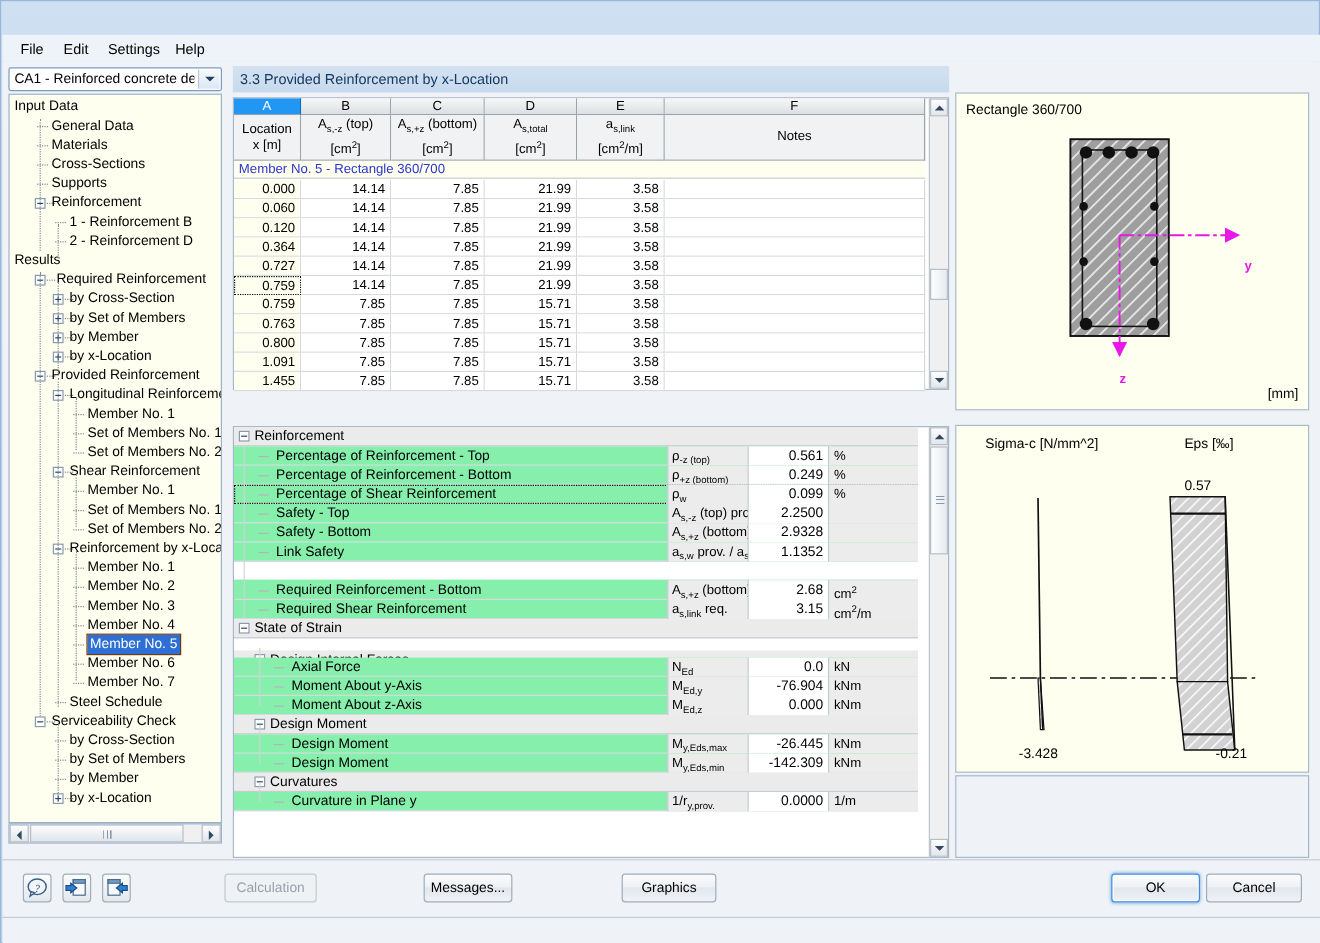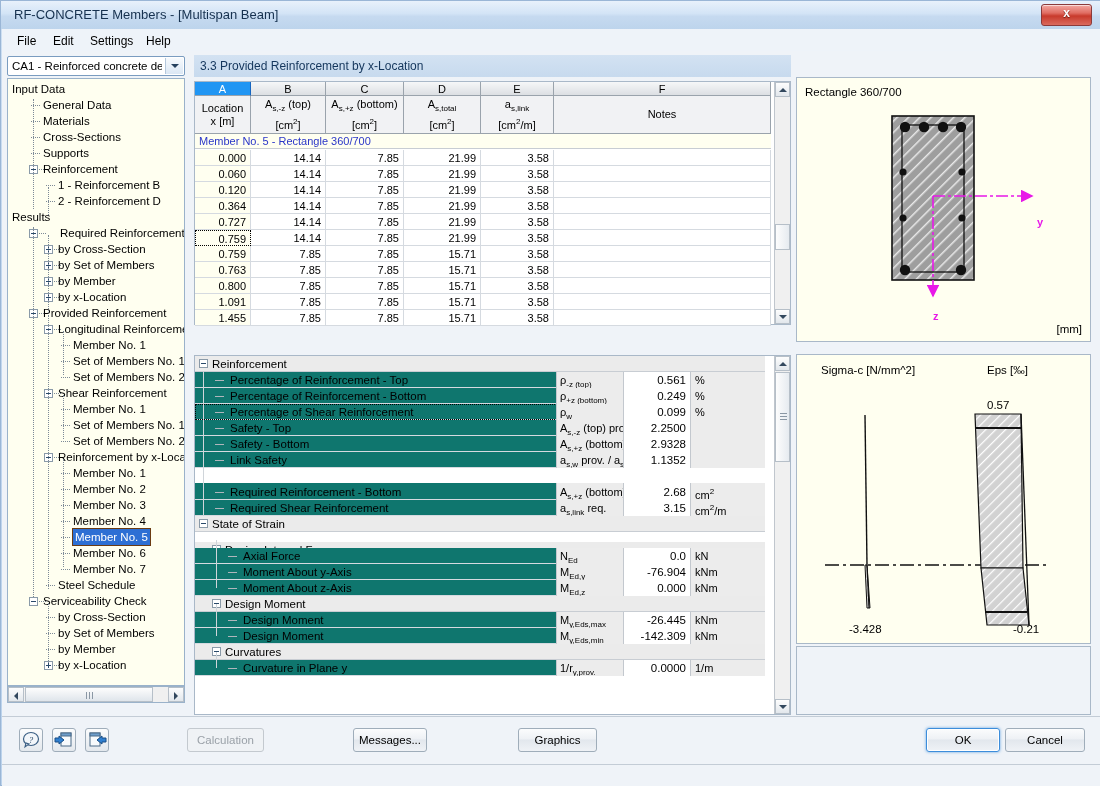--- a/index.html
+++ b/index.html
@@ -195,21 +195,21 @@
   
   #detailbox{
     position:absolute;left:0;top:300px;width:597px;height:360px;
     background:#fff;border:1px solid #a9b8c8;box-sizing:border-box;
   }
   .drrow{
     position:absolute;left:0;width:570px;height:16px;line-height:16px;
     box-sizing:border-box;border-bottom:1px solid #d5dae0;font-size:11.5px;
   }
   .drrow.group{background:#ebebeb;border-bottom:1px solid #c8cdd3;}
-  .drrow.leaf{background:#0f766e;}
+  .drrow.leaf{background:#86efac;}
   .dr-label{position:absolute;top:0;white-space:nowrap;}
   .dr-sym{
     position:absolute;left:361px;top:0;width:68px;height:16px;
     background:#ececec;border-left:1px solid #c3c8ce;border-right:1px solid #c3c8ce;
     box-sizing:border-box;padding-left:3px;overflow:hidden;white-space:nowrap;
     font-size:11px;
   }
   .dr-val{
     position:absolute;left:429px;top:0;width:67px;height:16px;
     background:#fff;border-right:1px solid #c3c8ce;box-sizing:border-box;
@@ -265,26 +265,20 @@
   #statusstrip{
     position:absolute;left:1px;top:763px;width:1098px;height:21px;
     background:#eff3f8;border-top:1px solid #c3ccd6;
   }
 </style>
 </head>
 <body>
 
 <div id="window">
 
-  <div id="titlebar">
-    <div id="titletext">RF-CONCRETE Members - [Multispan Beam]</div>
-    <div id="closebtn">
-      <span>x</span>
-    </div>
-  </div>
 
   <div id="menubar">
     <div class="menuitem" style="left:10px">File</div>
     <div class="menuitem" style="left:46px">Edit</div>
     <div class="menuitem" style="left:83px">Settings</div>
     <div class="menuitem" style="left:139px">Help</div>
   </div>
 
   <div id="client">
 
@@ -330,21 +324,21 @@
             <div class="trow">
               <span class="tdash" style="left:38px;width:9px"></span>
               <span class="tlabel" style="left:50px">2 - Reinforcement D</span>
             </div>
             <div class="trow">
               <span class="tlabel" style="left:4px">Results</span>
             </div>
             <div class="trow">
               <span class="tbox" style="left:21px"></span>
               <span class="tdash" style="left:31px"></span>
-              <span class="tlabel" style="left:52px">Required Reinforcement</span>
+              <span class="tlabel" style="left:39px">Required Reinforcement</span>
             </div>
             <div class="trow">
               <span class="tbox plus" style="left:36px"></span>
               <span class="tdash" style="left:46px"></span>
               <span class="tlabel" style="left:50px">by Cross-Section</span>
             </div>
             <div class="trow">
               <span class="tbox plus" style="left:36px"></span>
               <span class="tdash" style="left:46px"></span>
               <span class="tlabel" style="left:50px">by Set of Members</span>

